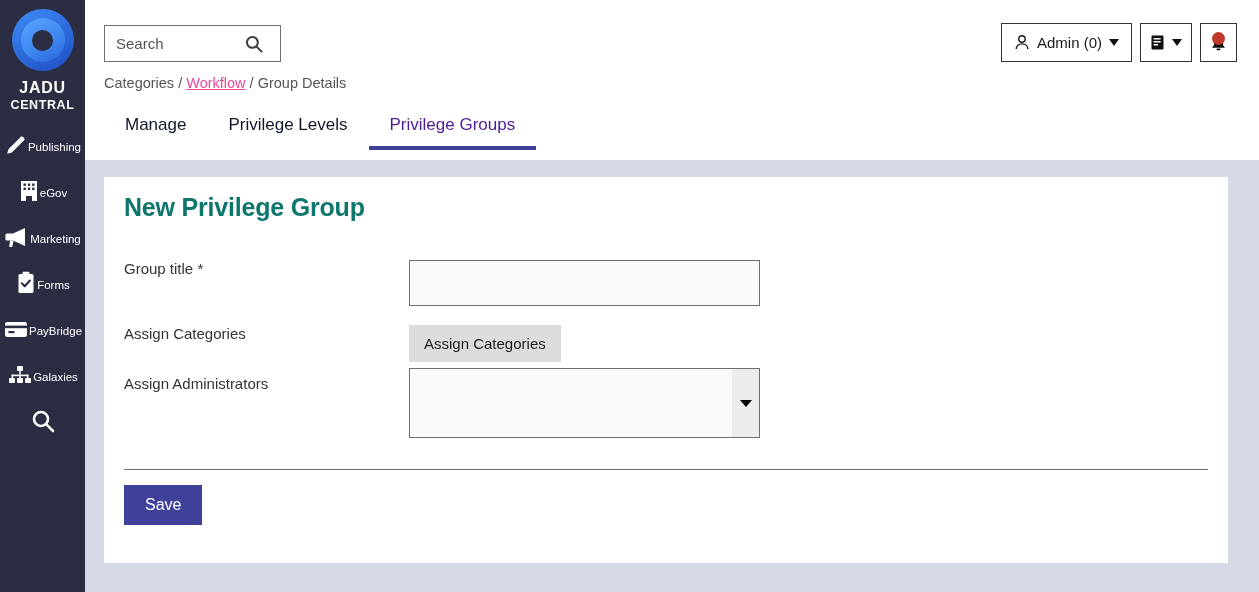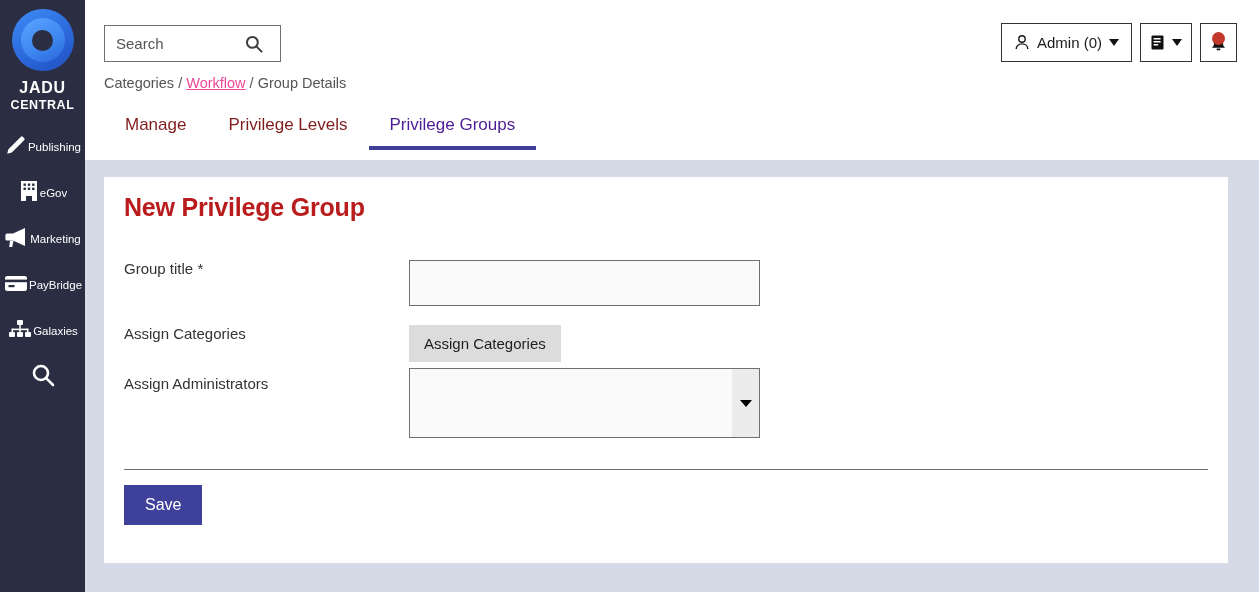--- a/index.html
+++ b/index.html
@@ -199,21 +199,21 @@
   #tabs {
     position: relative;
     height: 53px;
     background: #ffffff;
     display: flex;
     align-items: flex-start;
     padding-left: 19px;
   }
   .tab {
     font-size: 17px;
-    color: #7f1d1d;
+    color: #0f172a;
     padding: 8px 21px 15px 21px;
     cursor: pointer;
     position: relative;
     white-space: nowrap;
   }
   .tab.active {
     color: #4c1d95;
     font-weight: normal;
   }
   .tab.active::after {
@@ -239,21 +239,21 @@
     width: 1124px;
     height: 386px;
     background: #ffffff;
   }
 
   #card-title {
     position: absolute;
     left: 20px; top: 16px;
     font-size: 25px;
     font-weight: bold;
-    color: #b91c1c;
+    color: #0f766e;
     letter-spacing: -0.2px;
   }
 
   .form-row {
     position: absolute;
     left: 20px;
     width: 1084px;
   }
   .form-label {
     position: absolute;
@@ -373,20 +373,30 @@
     <span class="nav-ico">
       <svg width="26" height="24" viewBox="0 0 26 24" fill="#fff">
         <path d="M21 3L9 8.5v7L21 21V3z"></path>
         <path d="M3 8.5h6v7H3a1.6 1.6 0 01-1.6-1.6v-3.8A1.6 1.6 0 013 8.5z"></path>
         <path d="M6 15.5h3.6L8.2 22H5.2L6 15.5z"></path>
       </svg>
     </span>
     <span class="nav-lbl">Marketing</span>
   </div>
 
+  <div class="nav-item">
+    <span class="nav-ico">
+      <svg width="22" height="24" viewBox="0 0 22 24" fill="#fff">
+        <rect x="3.5" y="3" width="15" height="19" rx="1.6"></rect>
+        <rect x="7.5" y="0.8" width="7" height="4.2" rx="1.2"></rect>
+        <path d="M6.8 12.3l2.9 3 5.2-5.8" stroke="#2b2d42" stroke-width="2.1" fill="none" stroke-linecap="round" stroke-linejoin="round"></path>
+      </svg>
+    </span>
+    <span class="nav-lbl">Forms</span>
+  </div>
 
   <div class="nav-item">
     <span class="nav-ico">
       <svg width="26" height="22" viewBox="0 0 26 22" fill="#fff">
         <rect x="2" y="4" width="22" height="15" rx="2.2"></rect>
         <rect x="2" y="7.6" width="22" height="2.6" fill="#2b2d42"></rect>
         <rect x="5.5" y="13" width="6" height="2.2" fill="#2b2d42"></rect>
       </svg>
     </span>
     <span class="nav-lbl">PayBridge</span>

